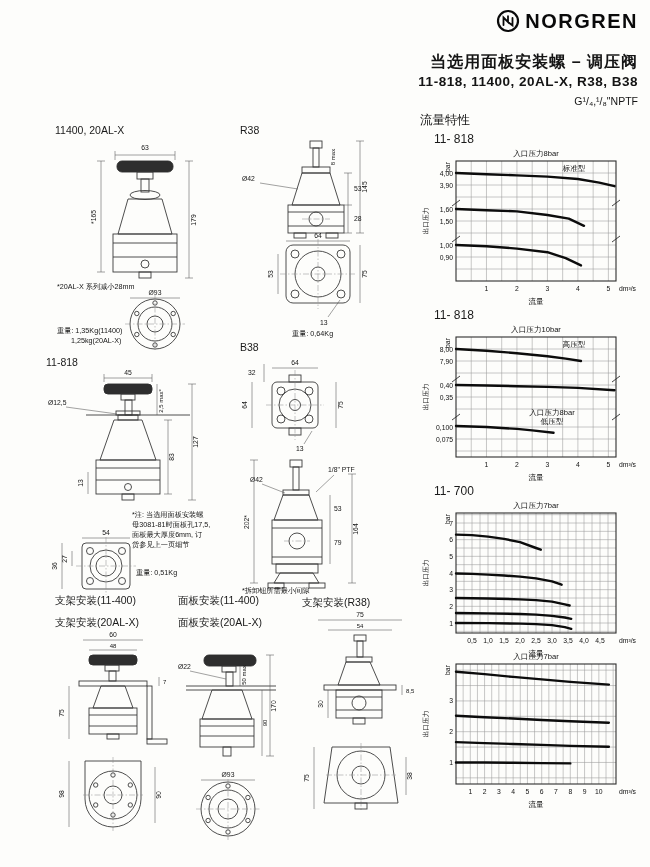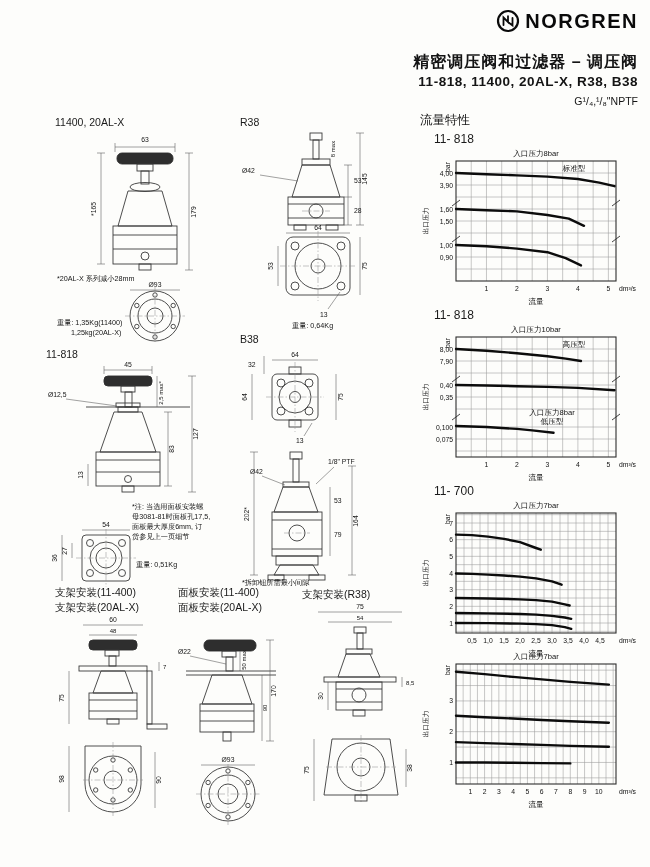--- a/index.html
+++ b/index.html
@@ -8,21 +8,21 @@
   
   .brand{position:absolute;top:9px;right:12px;display:flex;align-items:center;gap:5px;}
   .brand .word{font-weight:bold;font-size:20px;letter-spacing:1.5px;color:#0a0a0a;}
   .titleblock{position:absolute;right:12px;top:52px;text-align:right;}
   .t1{font-size:16px;font-weight:bold;letter-spacing:1px;}
   .t2{font-size:13.5px;font-weight:bold;margin-top:1px;letter-spacing:.5px;}
   .t3{font-size:10.5px;margin-top:6px;}
   .sectitle{position:absolute;left:420px;top:112px;font-size:12.5px;font-weight:normal;}
   
   .block{position:absolute;}
-  .dlabel{font-size:10.5px;color:#1a1a1a;margin-bottom:1px;white-space:nowrap;}
+  .dlabel{font-size:10.5px;color:#1a1a1a;margin-bottom:1px;white-space:nowrap;margin-top:8px;}
   .dw line,.dw rect,.dw circle,.dw ellipse,.dw polygon,.dw polyline,.dw path
      {stroke:#3a3a3a;stroke-width:.9;fill:none;}
   .dw .sd{fill:#2e2e2e;stroke:#2e2e2e;}
   .dw .dm{stroke:#555;stroke-width:.55;}
   .dw .cl{stroke:#8a8a8a;stroke-width:.5;stroke-dasharray:6 2 1.5 2;}
   .dw text{font-size:6.8px;fill:#151515;stroke:none;font-family:"Liberation Sans",sans-serif;}
   .dw .nt{font-size:7.2px;}
   .dw .sm{font-size:6px;}
   
   .chead{font-size:12px;color:#1a1a1a;padding-left:14px;margin-bottom:1px;}
@@ -41,21 +41,21 @@
 
   <div class="brand">
     <svg width="24" height="24" viewBox="0 0 24 24">
       <circle cx="12" cy="12" r="10" fill="none" stroke="#0a0a0a" stroke-width="2.2"></circle>
       <path d="M7.5 16 L7.5 8.5 L12 13 L12 7.2 M12 13 L16.5 16.5 L16.5 9" fill="none" stroke="#0a0a0a" stroke-width="1.8" stroke-linecap="round"></path>
     </svg>
     <span class="word">NORGREN</span>
   </div>
 
   <div class="titleblock">
-    <div class="t1">精密调压阀和过滤器 – 调压阀</div>
+    <div class="t1">当选用面板安装螺 – 调压阀</div>
     <div class="t2">11-818, 11400, 20AL-X, R38, B38</div>
     <div class="t3">G¹/₄,¹/₈"NPTF</div>
   </div>
 
   <div class="sectitle">流量特性</div>
 
   <div class="block" style="left:55px;top:116px;">
     <div class="dlabel">11400, 20AL-X</div>
     <svg class="dw" width="180" height="214">
       <line class="dm" x1="60" y1="18" x2="120" y2="18"></line>

